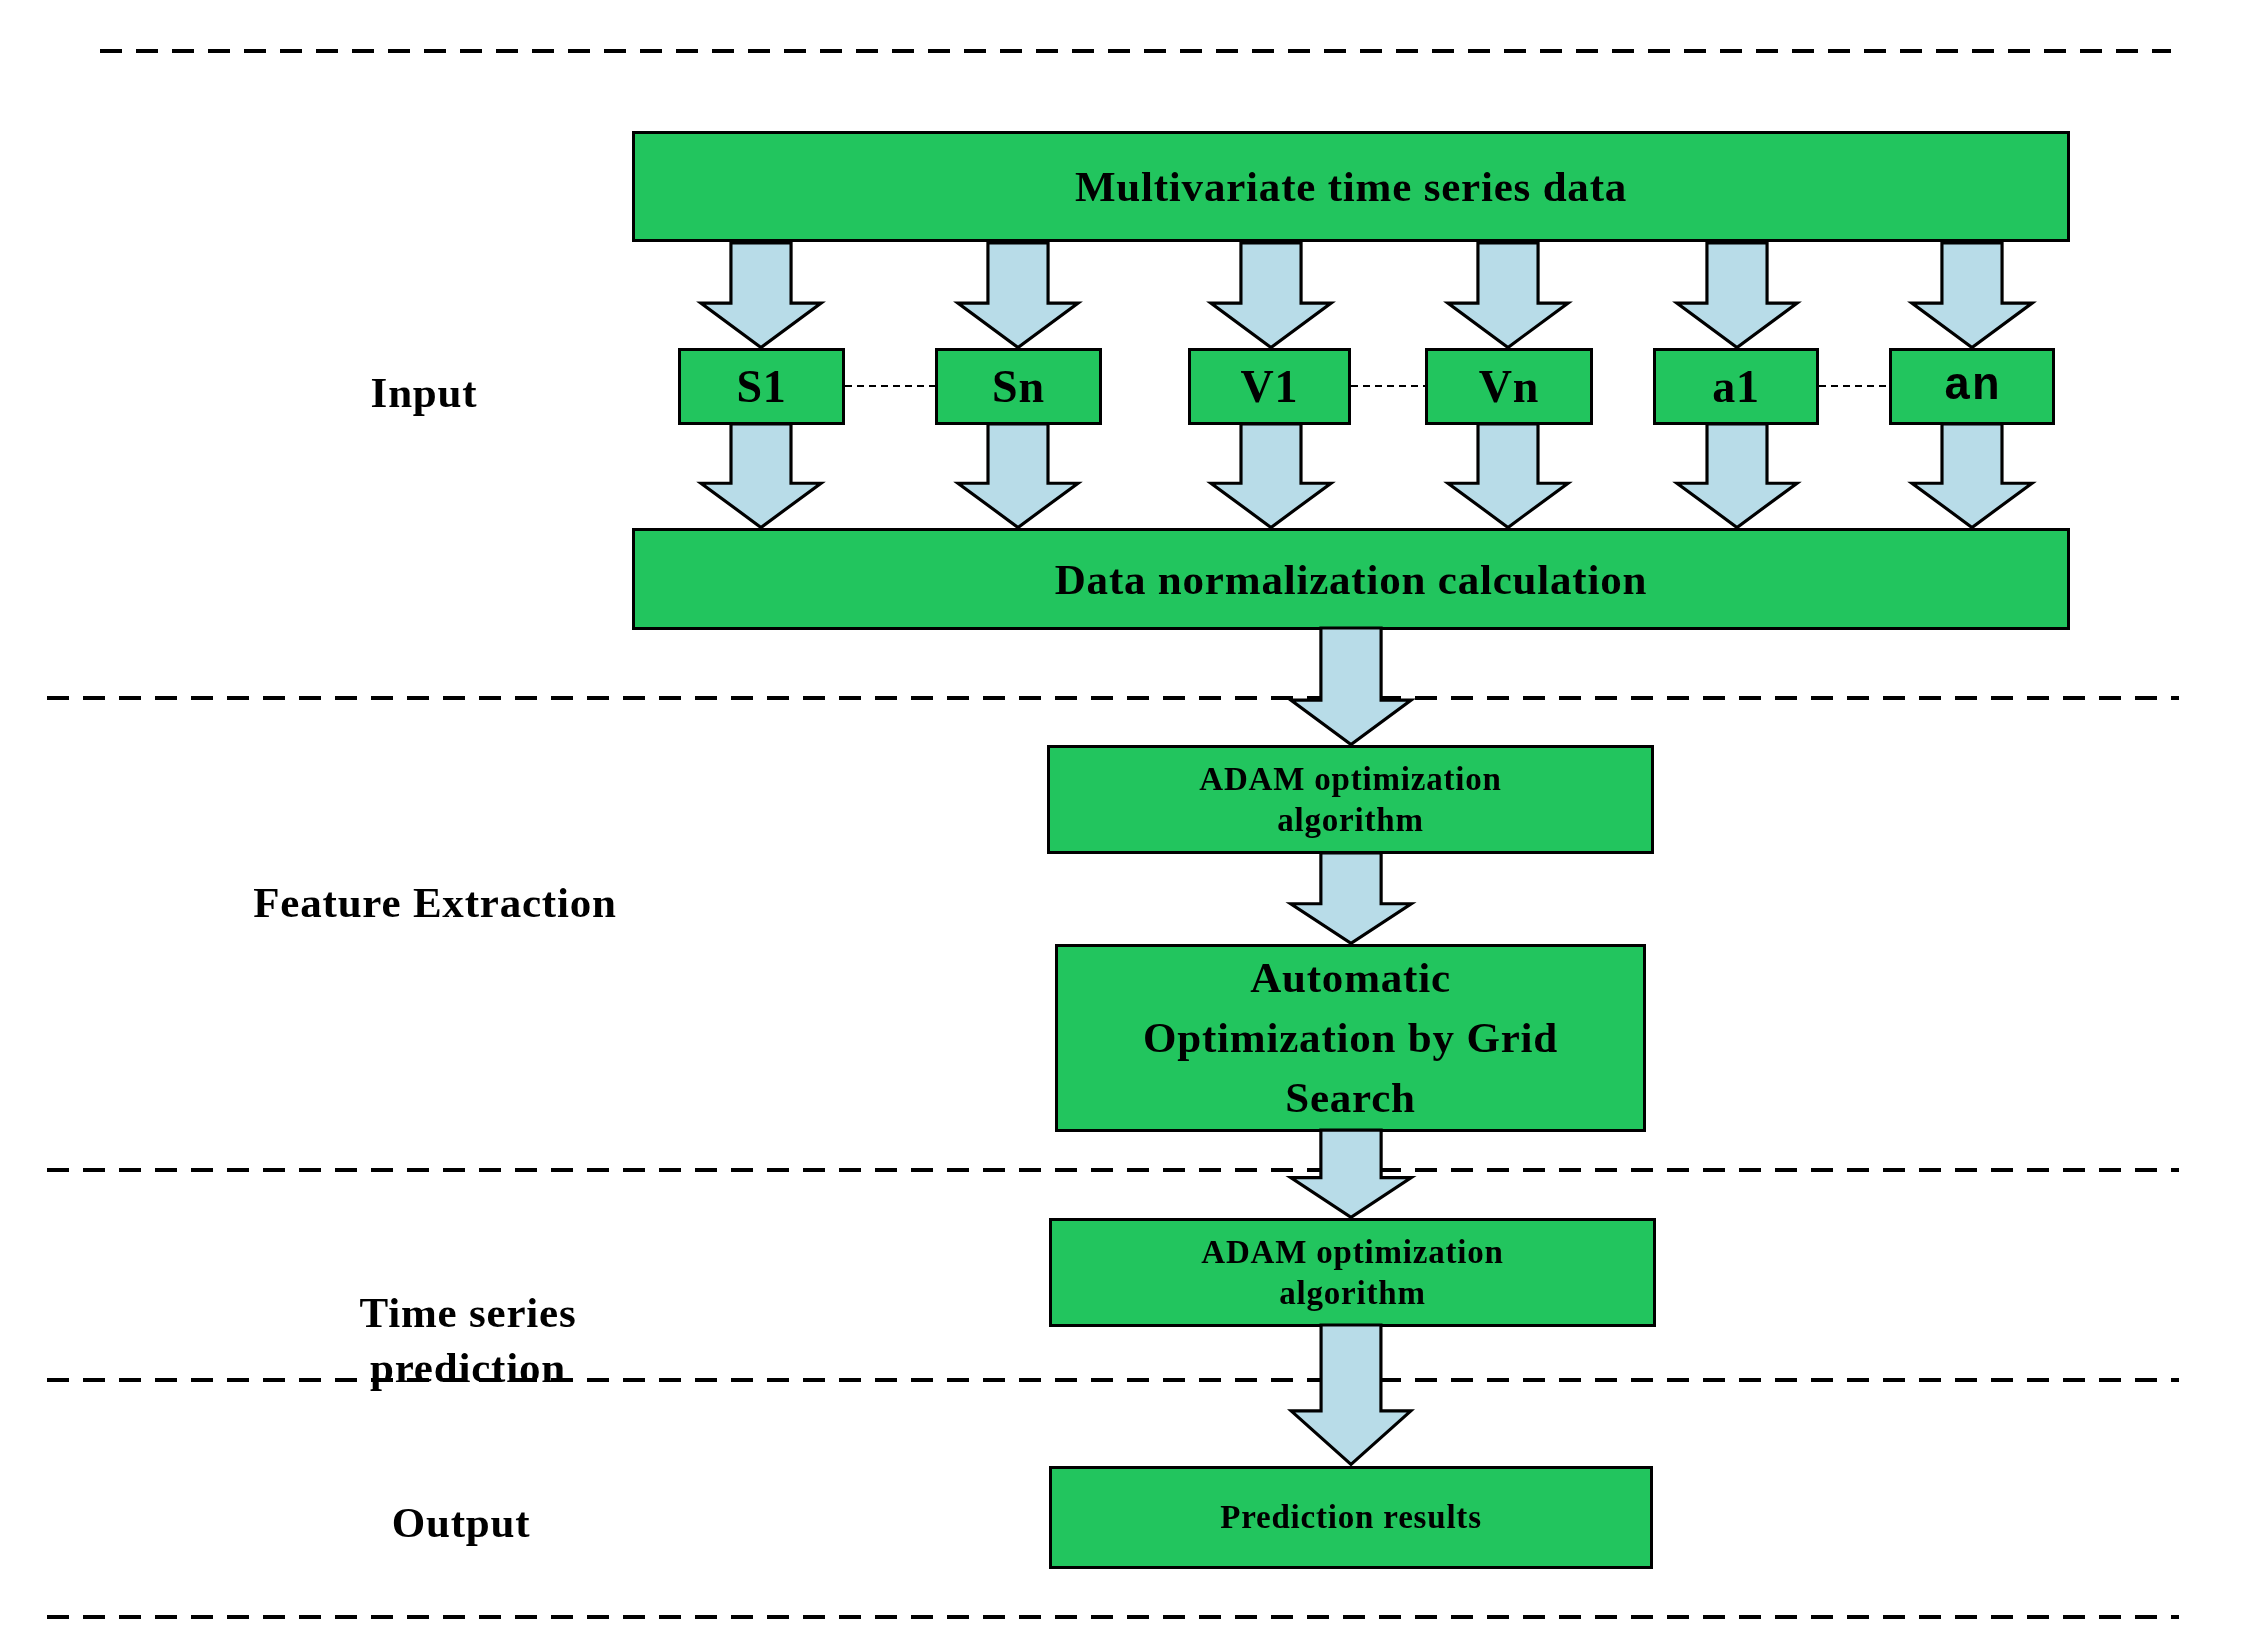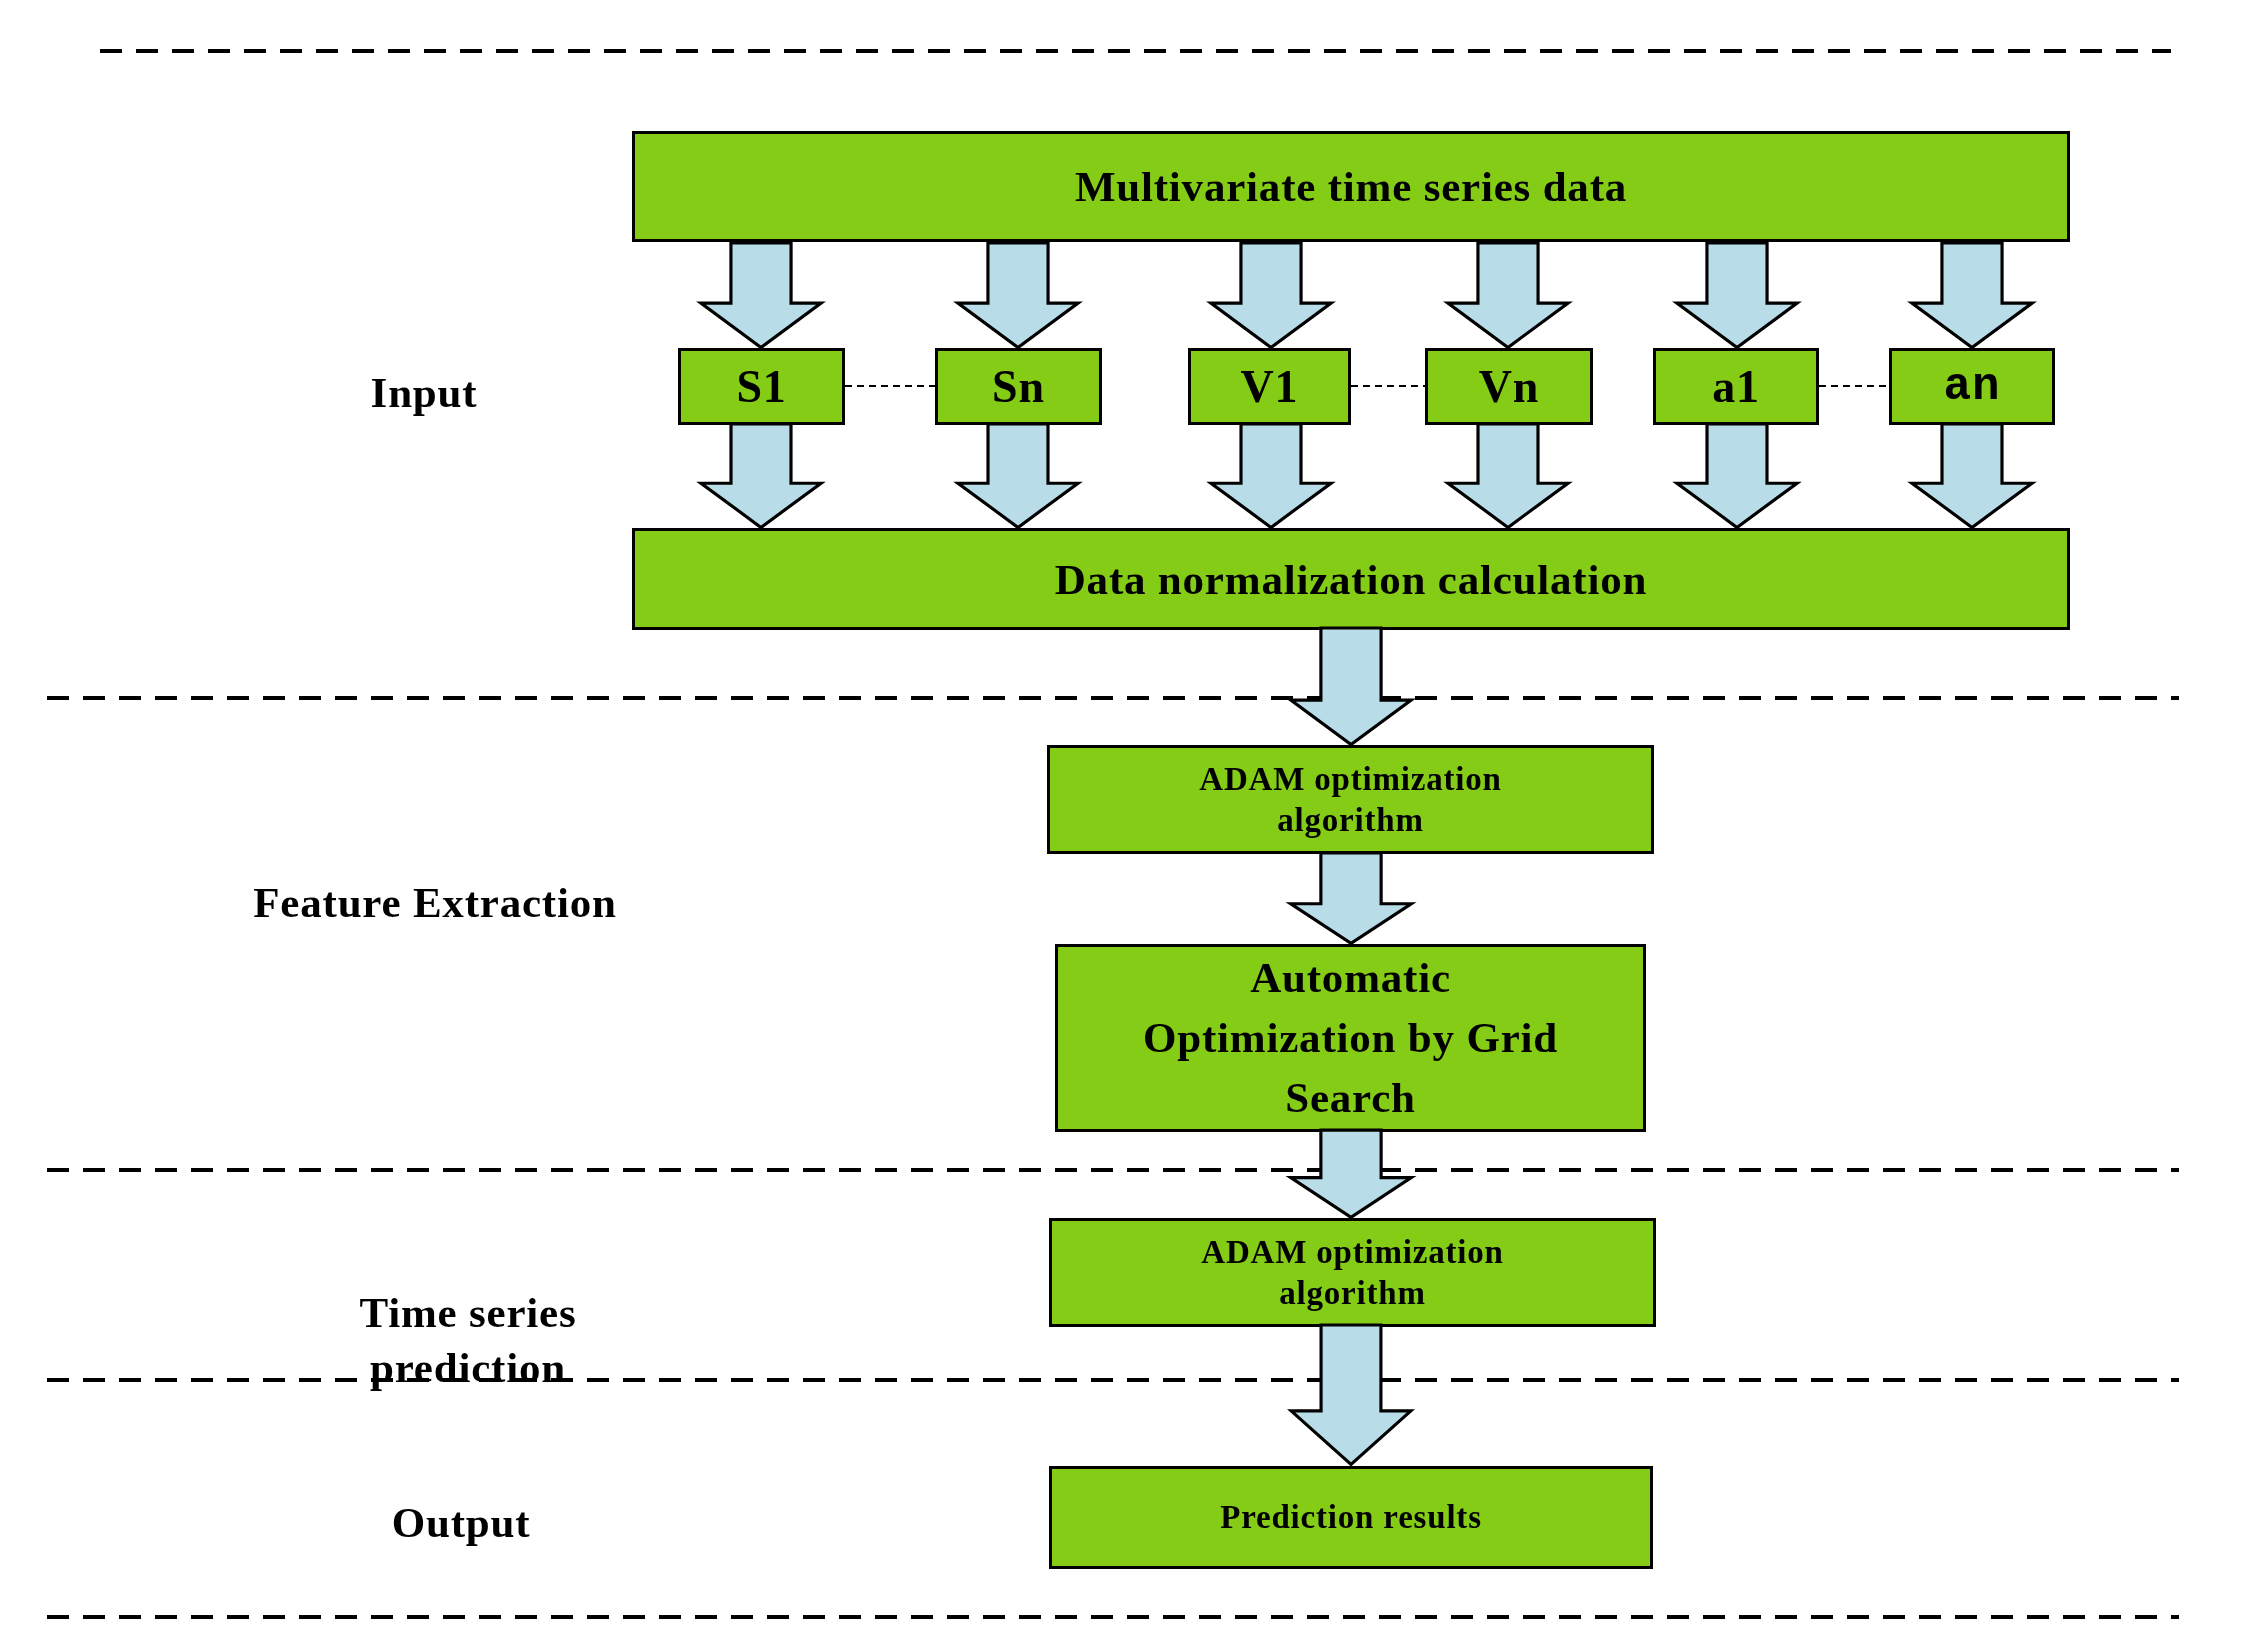--- a/index.html
+++ b/index.html
@@ -19,21 +19,21 @@
     background:repeating-linear-gradient(90deg,#000 0 22px,transparent 22px 36px);
   }
   .pair-line{
     position:absolute;
     height:2.4px;
     background:repeating-linear-gradient(90deg,#000 0 7.1px,transparent 7.1px 12px);
   }
   .box{
     position:absolute;
     box-sizing:border-box;
-    background:#84cc16;
+    background:#22c55e;
     border:3.2px solid #000;
     display:flex;
     flex-direction:column;
     align-items:center;
     justify-content:center;
     text-align:center;
     letter-spacing:0.8px;
   }
   .box-lg{ font-size:43px; }
   .box-sm{ font-size:46px; }

